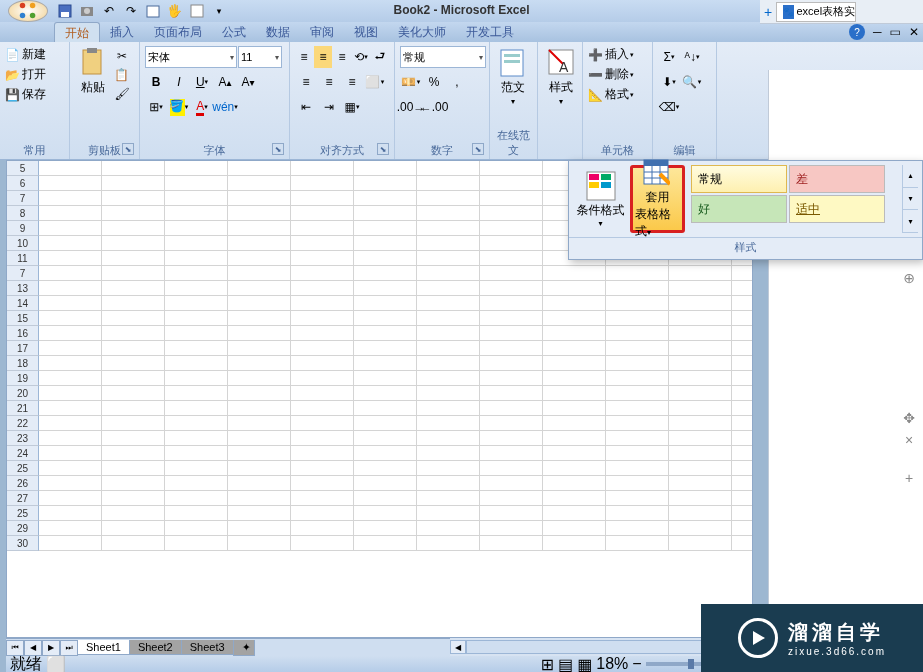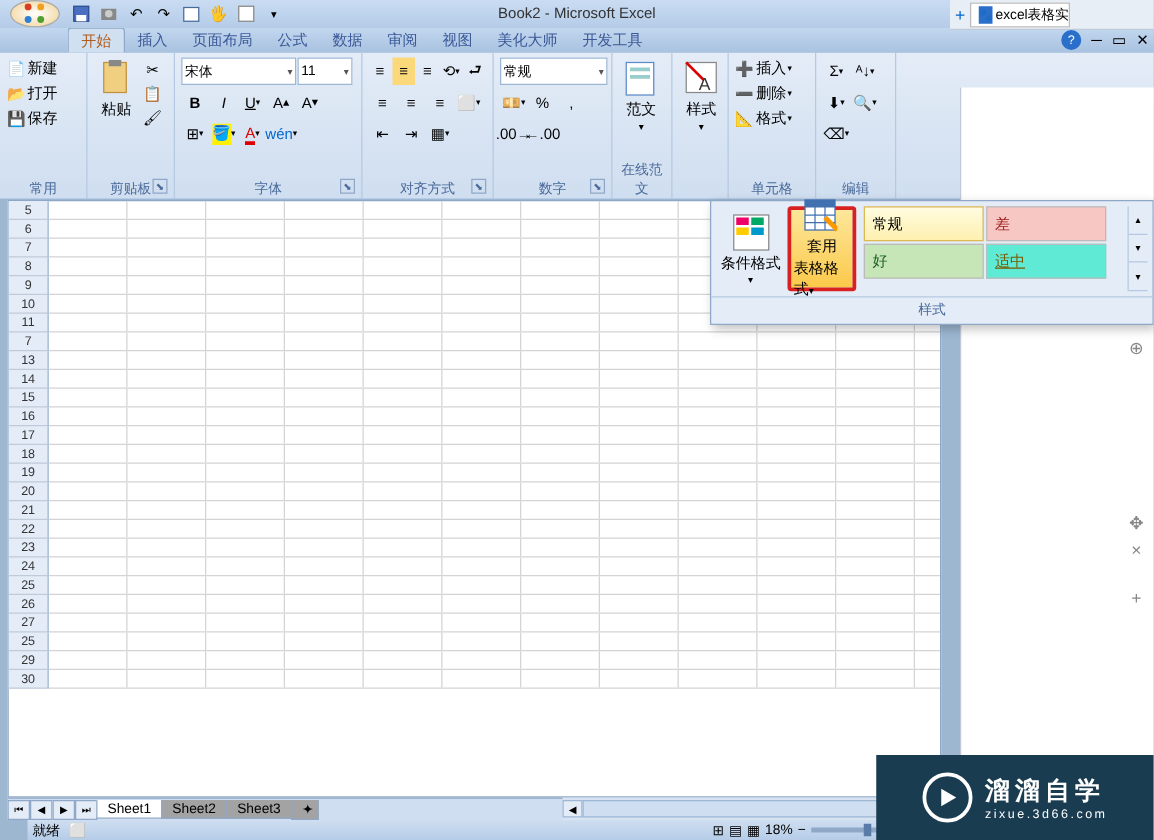--- a/index.html
+++ b/index.html
@@ -4,21 +4,21 @@
   <style>
     * { box-sizing: border-box; margin: 0; padding: 0; }
     body { font-family: "Microsoft YaHei", SimSun, Arial, sans-serif; font-size: 12px; background: #9db7d1; width: 923px; height: 672px; overflow: hidden; position: relative; }
     
     
     .titlebar { height: 22px; background: linear-gradient(#c9dcf2, #b5cce8); display: flex; align-items: center; position: relative; }
     .office-btn { width: 40px; height: 22px; background: radial-gradient(#fff, #f0d090); border: 1px solid #aaa; border-radius: 50%; margin-left: 8px; display: flex; align-items: center; justify-content: center; }
     .office-btn svg { width: 22px; height: 22px; }
     .qat { display: flex; gap: 4px; margin-left: 8px; }
     .qat-item { width: 18px; height: 18px; display: flex; align-items: center; justify-content: center; }
-    .title { position: absolute; left: 50%; transform: translateX(-50%); top: 3px; color: #333; }
+    .title { position: absolute; left: 50%; transform: translateX(-50%); top: 3px; color: #333; font-weight: bold; }
     .winbtns { position: absolute; right: 2px; top: 0; display: flex; }
     .winbtn { width: 32px; height: 18px; display: flex; align-items: center; justify-content: center; color: #fff; }
     .winbtn.min { background: linear-gradient(#9eb8d8, #6a8cbb); }
     .winbtn.max { background: linear-gradient(#9eb8d8, #6a8cbb); }
     .winbtn.close { width: 46px; background: linear-gradient(#e47a6a, #c73b22); }
 
     
     .tabs { height: 20px; background: linear-gradient(#c3d7ef, #a8c2e0); display: flex; padding-left: 54px; position: relative; }
     .tab { padding: 2px 10px; color: #3b5998; cursor: pointer; }
     .tab.active { background: #d0e0f0; border: 1px solid #8fa8c8; border-bottom: none; border-radius: 3px 3px 0 0; color: #b05c1e; }
@@ -46,21 +46,21 @@
     .styles-popup { position: absolute; left: 568px; top: 160px; width: 355px; height: 100px; background: #e4ecf7; border: 1px solid #8fa8c8; box-shadow: 2px 3px 8px rgba(0,0,0,0.25); z-index: 10; }
     .styles-popup-body { display: flex; height: 76px; padding: 4px; gap: 2px; }
     .style-vbtn { display: flex; flex-direction: column; align-items: center; justify-content: center; width: 55px; padding: 2px; cursor: pointer; }
     .style-vbtn.highlighted { background: linear-gradient(#fde79a, #fbc94a); border: 3px solid #d82020; border-radius: 3px; }
     .style-cells { display: flex; flex-direction: column; flex: 1; gap: 2px; margin-left: 4px; }
     .style-cell-row { display: flex; gap: 2px; }
     .style-cell { width: 96px; height: 28px; border: 1px solid #bbb; display: flex; align-items: center; padding-left: 6px; font-size: 12px; }
     .style-cell.normal { background: #fff; border-color: #deb850; background: linear-gradient(#fffce0, #fef0b0); }
     .style-cell.bad { background: #f7c7c3; color: #9c1c1c; }
     .style-cell.good { background: #c6e6b8; color: #1b5e20; }
-    .style-cell.neutral { background: #5eead4; color: #7a5901; text-decoration: underline; }
+    .style-cell.neutral { background: #fef9c3; color: #7a5901; text-decoration: underline; }
     .style-scroll { width: 16px; display: flex; flex-direction: column; border-left: 1px solid #b5c9e2; }
     .style-scroll div { flex: 1; display: flex; align-items: center; justify-content: center; font-size: 8px; border-bottom: 1px solid #b5c9e2; }
     .styles-popup-label { text-align: center; padding: 2px; font-size: 11px; color: #4a6a9a; border-top: 1px solid #b5c9e2; }
 
     
     .sheet-area { position: absolute; top: 160px; left: 6px; right: 170px; bottom: 34px; background: #fff; border: 1px solid #8fa8c8; }
     .sheet { display: flex; }
     .row-headers { width: 32px; background: #e4ecf7; }
     .row-header { height: 15px; border-bottom: 1px solid #c0cad8; border-right: 1px solid #9cb6d6; text-align: center; font-size: 10px; color: #333; line-height: 15px; }
     .cells { flex: 1; }
@@ -68,21 +68,21 @@
     .cell { width: 63px; border-right: 1px solid #d4d4d4; height: 100%; }
 
     
     .sheet-tabs { position: absolute; bottom: 16px; left: 6px; right: 170px; height: 18px; background: #cfdef0; display: flex; align-items: center; border-top: 1px solid #8fa8c8; }
     .nav-btns { display: flex; }
     .nav-btn { width: 18px; height: 16px; border: 1px solid #8fa8c8; background: #e4ecf7; display: flex; align-items: center; justify-content: center; font-size: 8px; }
     .sheet-tab { padding: 1px 8px; background: #fff; border: 1px solid #8fa8c8; border-top: none; margin-left: -1px; font-size: 11px; cursor: pointer; }
     .sheet-tab.inactive { background: #a3a3a3; }
 
     
-    .statusbar { position: absolute; bottom: 0; left: 22px; right: 170px; height: 16px; background: linear-gradient(#cfdef0, #b5cce8); display: flex; align-items: center; padding: 0 4px; font-size: 11px; }
+    .statusbar { position: absolute; bottom: 0; left: 6px; right: 170px; height: 16px; background: linear-gradient(#cfdef0, #b5cce8); display: flex; align-items: center; padding: 0 4px; font-size: 16px; }
     .statusbar .zoom { margin-left: auto; display: flex; align-items: center; gap: 4px; }
     .zoom-slider { width: 90px; height: 4px; background: #8fa8c8; position: relative; }
     .zoom-thumb { position: absolute; left: 42px; top: -3px; width: 6px; height: 10px; background: #5a7aa8; }
 
     
     .browser-tabs { position: absolute; top: 0; left: 760px; right: 0; height: 60px; }
     .br-tab-row { height: 24px; display: flex; align-items: center; gap: 4px; padding-left: 4px; background: #e8eef5; border-bottom: 1px solid #c0cad8; }
     .br-tab { height: 20px; padding: 2px 6px; border: 1px solid #bbb; background: #fff; font-size: 11px; display: flex; align-items: center; gap: 2px; max-width: 80px; overflow: hidden; white-space: nowrap; }
     .br-favicon { width: 14px; height: 14px; background: #e04020; color: #fff; font-size: 9px; display: flex; align-items: center; justify-content: center; }
     .br-favicon.blue { background: #2a6fc9; }

